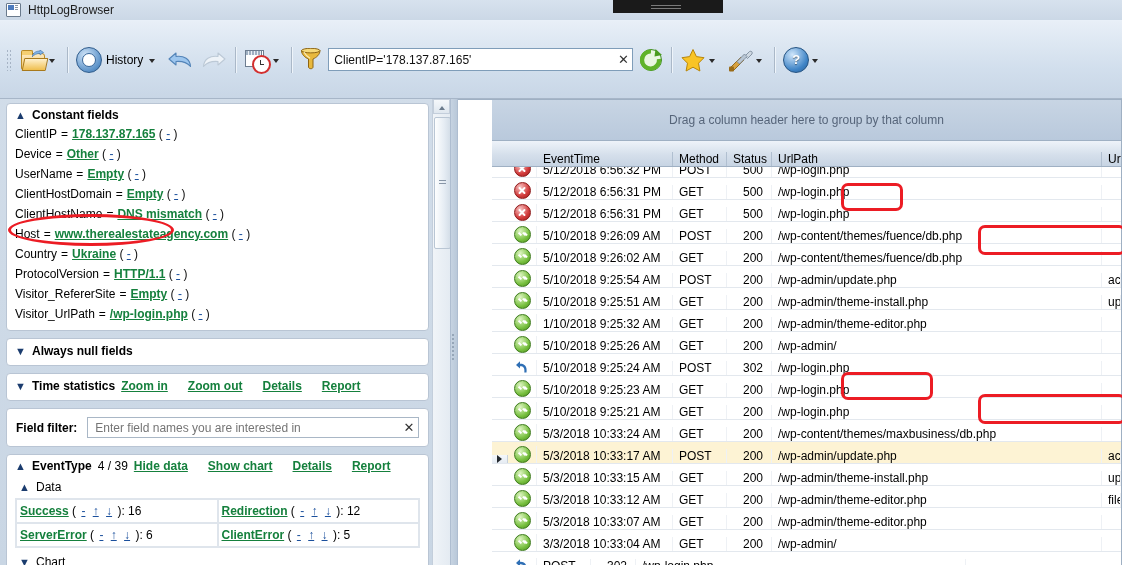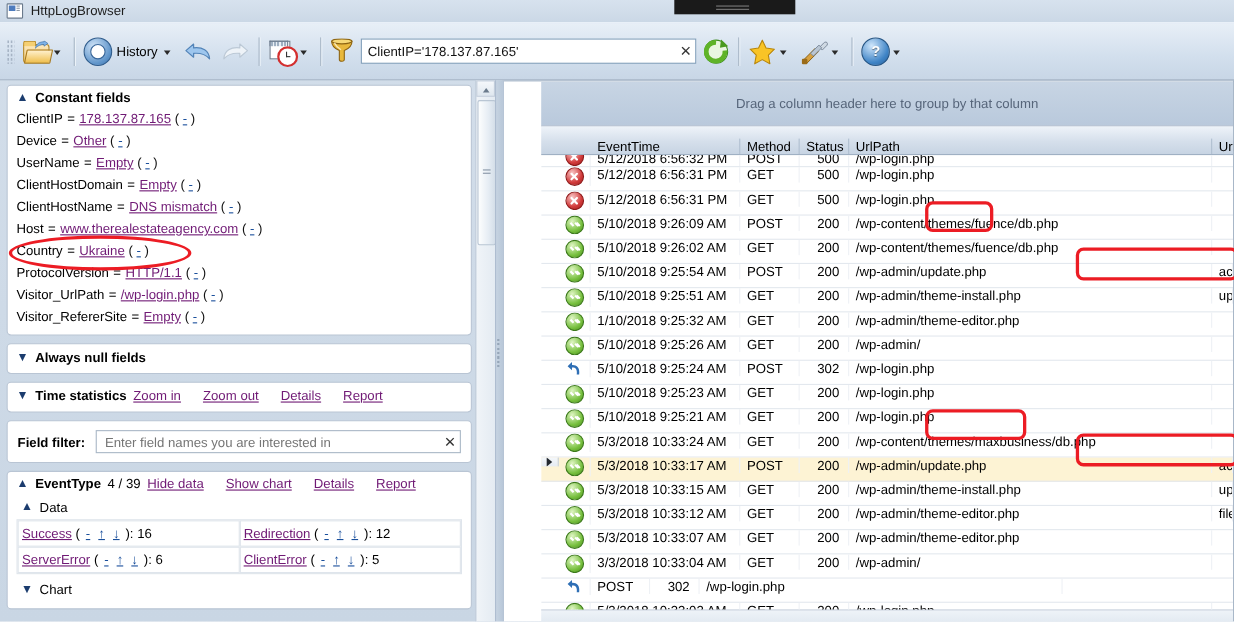--- a/index.html
+++ b/index.html
@@ -23,21 +23,21 @@
                    background:#8b97a5;box-shadow:0 2px 0 #8b97a5,0 4px 0 #8b97a5;}
   .title-text{font-size:12px;color:#1d1d1d;}
 
   .topbar-overlay{position:absolute;left:613px;top:0;width:110px;height:13px;
                   background:#1a1a1a;}
   .topbar-overlay i{position:absolute;left:38px;top:5px;width:30px;height:1px;
                     background:#7a7a7a;box-shadow:0 3px 0 #7a7a7a;}
 
   
   .toolbar{height:43px;display:flex;align-items:center;gap:0;
-           padding:4px 4px;background:linear-gradient(#e8eff7,#d2dfed 60%,#c8d6e6);
+           padding:17px 4px;background:linear-gradient(#e8eff7,#d2dfed 60%,#c8d6e6);
            border-top:1px solid #e9f0f8;border-bottom:1px solid #a7b6c8;}
   .grip{width:7px;height:22px;margin:0 3px 0 2px;
         background-image:radial-gradient(#9aa8ba 40%,transparent 41%);
         background-size:3px 4px;opacity:.8;}
   .tb-btn{display:flex;align-items:center;height:32px;padding:0 3px;border:1px solid transparent;
           border-radius:3px;cursor:default;}
   .tb-label{margin:0 3px 0 4px;font-size:12px;}
   .caret{width:0;height:0;border-left:3.5px solid transparent;border-right:3.5px solid transparent;
          border-top:4px solid #2a2a2a;margin:2px 4px 0 3px;}
   .sep{width:1px;height:26px;background:#aab8c8;margin:0 4px;
@@ -127,21 +127,21 @@
   .splitter:after{content:"";position:absolute;left:1px;top:50%;margin-top:-14px;
     width:2px;height:28px;background:repeating-linear-gradient(#96a6b8 0 2px,transparent 2px 4px);}
 
   
   .box{background:#fff;border:1px solid #b9c5d4;border-radius:4px;margin-bottom:7px;
        padding:4px 8px 6px 8px;}
   .box.collapsed{padding:5px 8px;}
   .box-hdr{display:flex;align-items:center;gap:6px;font-weight:bold;font-size:12px;margin-bottom:2px;}
   .chev{font-size:11px;color:#1b3c6e;width:11px;text-align:center;font-weight:bold;}
   .hdrlinks{display:flex;gap:20px;font-weight:normal;}
-  a.lnk{color:#701a75;text-decoration:underline;cursor:default;}
+  a.lnk{color:#15803d;text-decoration:underline;cursor:default;font-weight:bold;}
   .fieldrow{line-height:20px;white-space:nowrap;font-size:12px;}
   .fieldrow .eq{margin:0 4px;}
   .paren{color:#111;}
   .minilnk{color:#1a4f9c;text-decoration:underline;}
 
   .ff-box{background:#fff;border:1px solid #b9c5d4;border-radius:4px;margin-bottom:7px;
           padding:8px 9px;display:flex;align-items:center;gap:10px;}
   .ff-label{font-weight:bold;font-size:12px;}
   .ff-input{flex:1;height:19px;border:1px solid #a9b7c6;background:#fff;display:flex;align-items:center;
             padding:0 2px 0 5px;}
@@ -158,21 +158,21 @@
     border:1px solid #9fb0c3;border-left:none;overflow:hidden;padding-left:34px;}
   .groupbar{height:40px;background:linear-gradient(#c8d5e4,#b9c9dc);
     display:flex;align-items:center;justify-content:center;color:#56657a;font-size:12px;
     border-bottom:1px solid #9fb0c3;}
   .ghead{display:flex;height:25px;background:linear-gradient(#eef3f9,#d5dfeb 55%,#c7d4e3);
     border-bottom:1px solid #9fb0c3;font-size:12px;align-items:flex-end;}
   .ghead .hc{display:flex;align-items:center;padding:0 6px;border-right:1px solid #b0bfd0;
     box-sizing:border-box;}
   .ghead .hc.num{justify-content:flex-start;}
   .rows{flex:1;overflow:hidden;position:relative;}
-  .grow{display:flex;height:21px;align-items:flex-start;border-bottom:1px solid #e3e8ee;font-size:12px;}
+  .grow{display:flex;height:21px;align-items:flex-end;border-bottom:1px solid #e3e8ee;font-size:12px;}
   .grow.sel{background:#fdf3d4;}
   .grow.partial{height:10px;overflow:hidden;align-items:flex-end;}
   .cell{display:flex;align-items:center;padding:0 6px;box-sizing:border-box;overflow:hidden;
         white-space:nowrap;border-right:1px solid #eef1f5;}
   .c-ind{width:16px;flex:0 0 16px;background:linear-gradient(#f4f7fa,#e6ecf3);
     border-right:1px solid #c6d0db;justify-content:center;padding:0;}
   .c-ico{width:29px;flex:0 0 29px;justify-content:center;padding:0;border-right:1px solid #eef1f5;}
   .c-time{width:136px;flex:0 0 136px;}
   .c-method{width:54px;flex:0 0 54px;}
   .c-status{width:45px;flex:0 0 45px;justify-content:flex-end;padding-right:8px;}
@@ -352,25 +352,25 @@
             </div>
             <div class="fieldrow">
               <span>Country</span><span class="eq">=</span><a class="lnk">Ukraine</a>
               <span class="paren">(&nbsp;<a class="minilnk">-</a>&nbsp;)</span>
             </div>
             <div class="fieldrow">
               <span>ProtocolVersion</span><span class="eq">=</span><a class="lnk">HTTP/1.1</a>
               <span class="paren">(&nbsp;<a class="minilnk">-</a>&nbsp;)</span>
             </div>
             <div class="fieldrow">
+              <span>Visitor_RefererSite</span><span class="eq">=</span><a class="lnk">Empty</a>
+              <span class="paren">(&nbsp;<a class="minilnk">-</a>&nbsp;)</span>
+            </div>
+            <div class="fieldrow">
               <span>Visitor_UrlPath</span><span class="eq">=</span><a class="lnk">/wp-login.php</a>
-              <span class="paren">(&nbsp;<a class="minilnk">-</a>&nbsp;)</span>
-            </div>
-            <div class="fieldrow">
-              <span>Visitor_RefererSite</span><span class="eq">=</span><a class="lnk">Empty</a>
               <span class="paren">(&nbsp;<a class="minilnk">-</a>&nbsp;)</span>
             </div>
           </div>
         </div>
 
         <div class="box collapsed">
           <div class="box-hdr">
             <span class="chev">▼</span>
             <span>Always null fields</span>
           </div>

